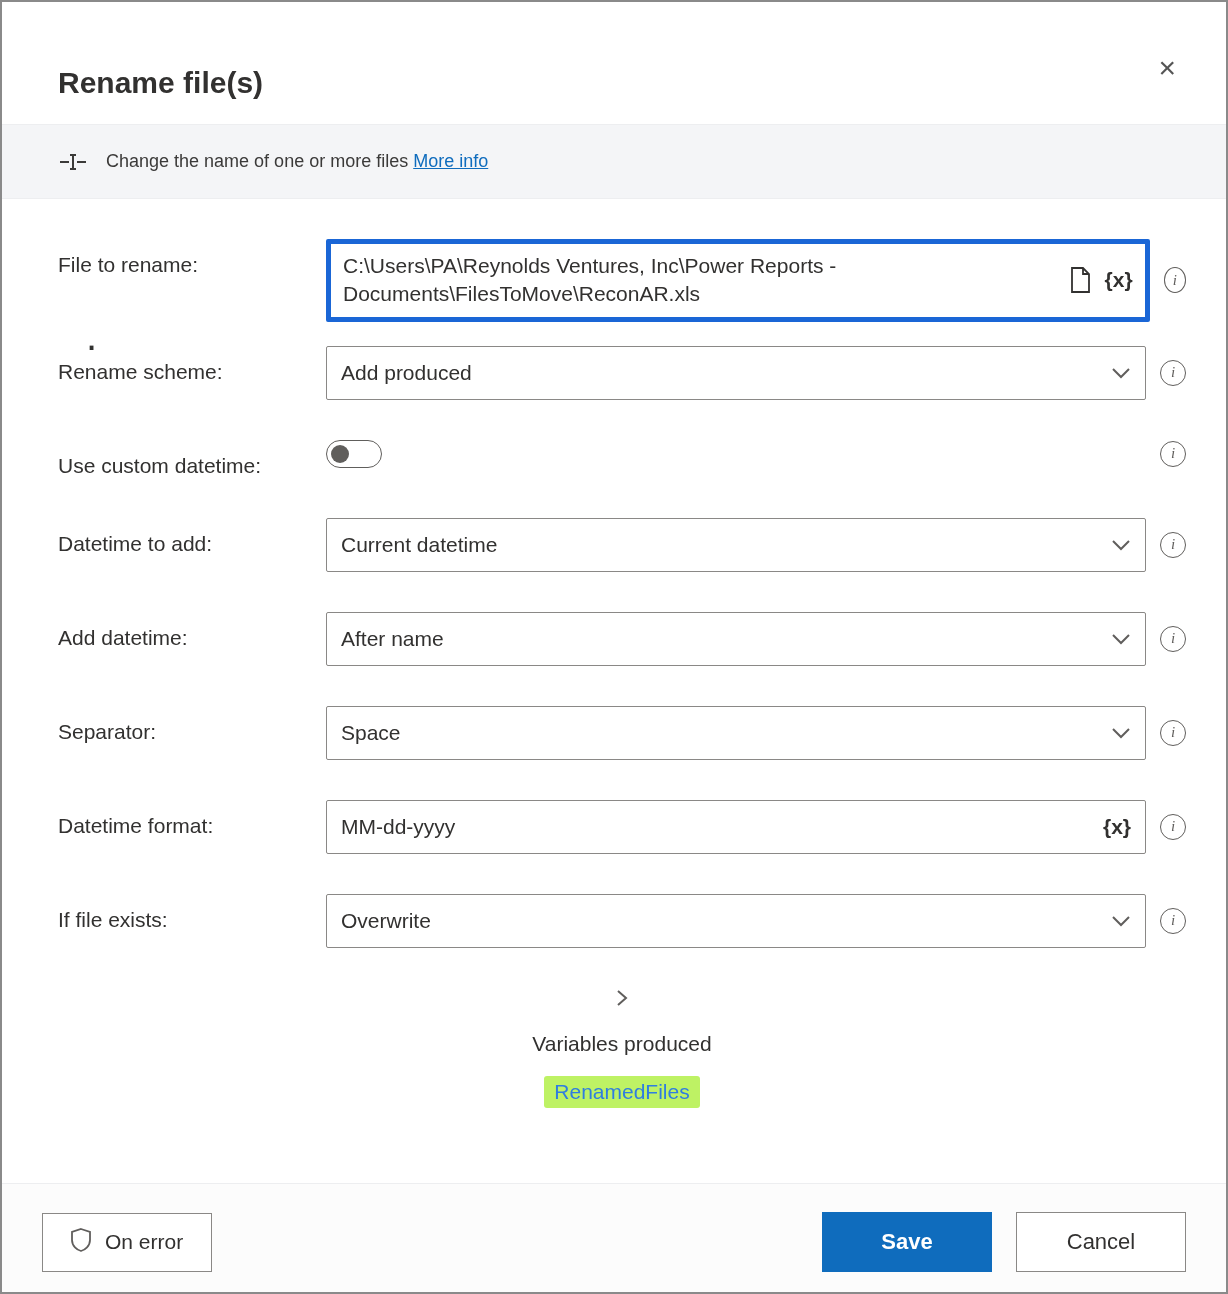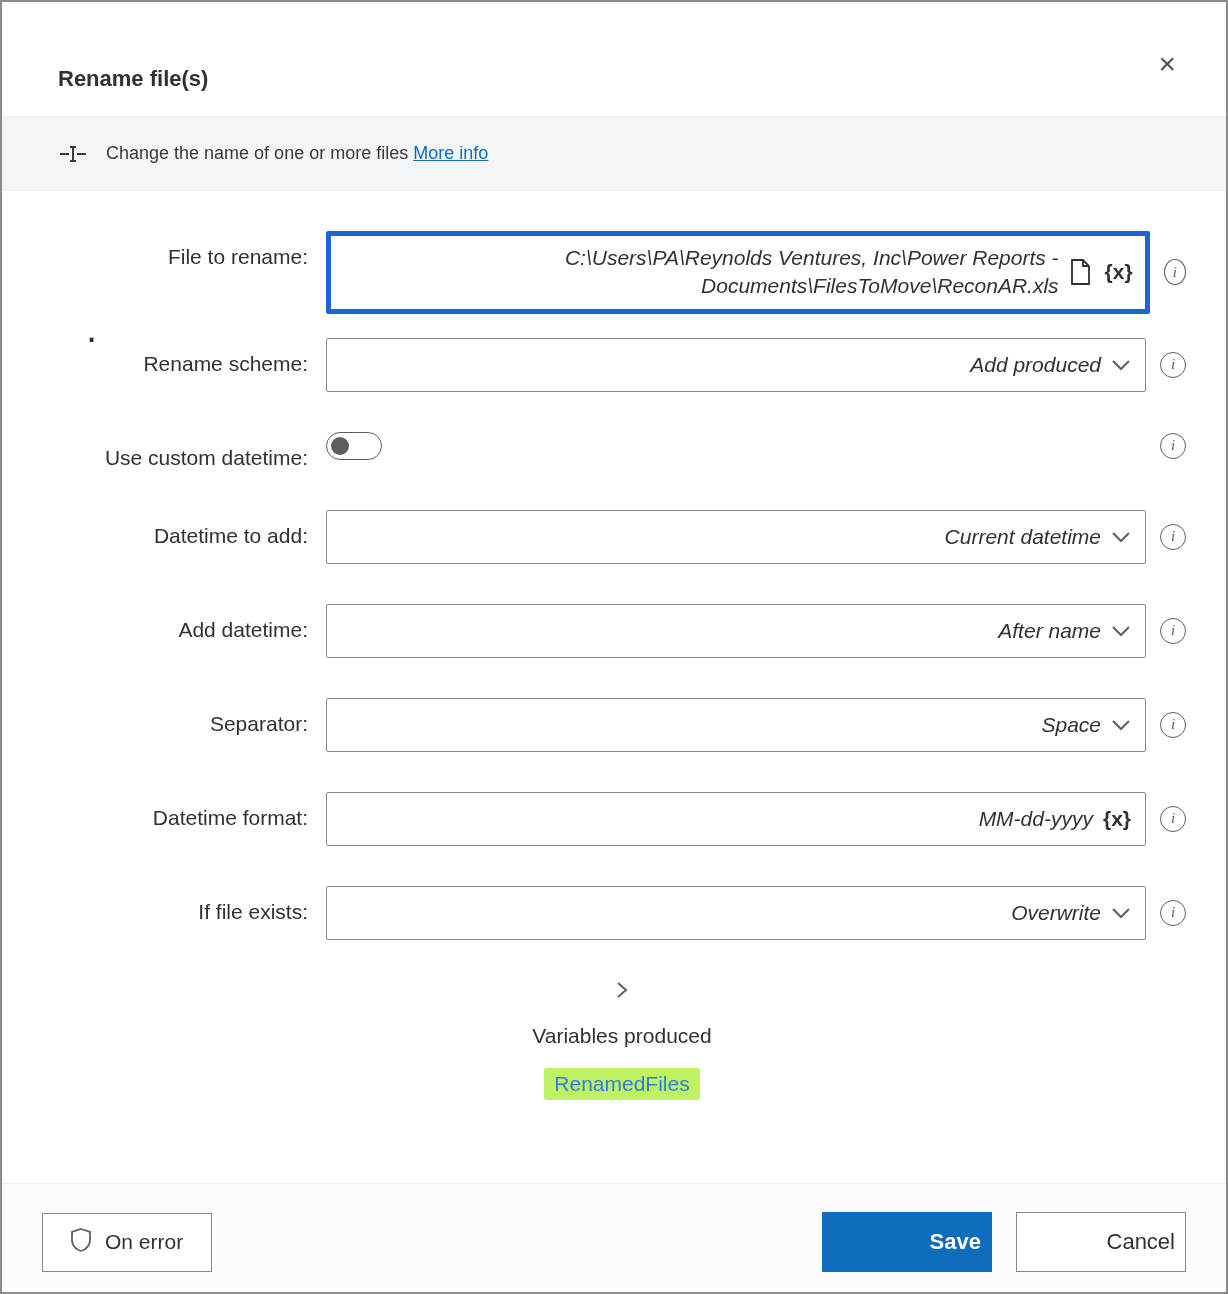--- a/index.html
+++ b/index.html
@@ -18,21 +18,21 @@
     display: flex;
     flex-direction: column;
   }
   .header {
     display: flex;
     align-items: center;
     justify-content: space-between;
     padding: 34px 40px 24px 56px;
   }
   .title {
-    font-size: 22px;
+    font-size: 30px;
     font-weight: 600;
     color: #323130;
     margin-top: 30px;
   }
   .close-btn {
     font-size: 30px;
     line-height: 1;
     cursor: pointer;
     color: #555;
     padding: 6px 10px;
@@ -64,21 +64,20 @@
   .section-title {
     font-size: 26px;
     color: #323130;
     margin-bottom: 34px;
   }
   .form-row {
     display: flex;
     align-items: flex-start;
     margin-bottom: 40px;
     gap: 18px;
-    text-align: right;
   }
   .form-row .label {
     width: 250px;
     flex: 0 0 250px;
     font-size: 21px;
     color: #323130;
     padding-top: 14px;
   }
   .field-wrap {
     flex: 1 1 auto;
@@ -99,21 +98,20 @@
     color: #323130;
     position: relative;
   }
   .control.highlight {
     border: 5px solid #1a66d6;
     padding: 8px 12px;
   }
   .control .value {
     flex: 1 1 auto;
     line-height: 1.35;
-    font-style: italic;
   }
   .control .wrap {
     white-space: normal;
     word-break: break-word;
   }
   .ctrl-icons {
     display: flex;
     align-items: center;
     gap: 14px;
     flex: 0 0 auto;
@@ -190,21 +188,21 @@
     font-size: 21px;
     display: flex;
     align-items: center;
     gap: 14px;
     cursor: pointer;
   }
   .shield-icon svg { width: 20px; height: 24px; }
   .footer-right { display: flex; gap: 24px; }
   .btn {
     min-width: 170px;
-    text-align: right;
+    text-align: center;
     padding: 16px 10px;
     font-size: 22px;
     cursor: pointer;
     border: 1px solid #8a8886;
     background: #ffffff;
     color: #323130;
   }
   .btn.primary {
     background: #0f6cbd;
     border-color: #0f6cbd;

